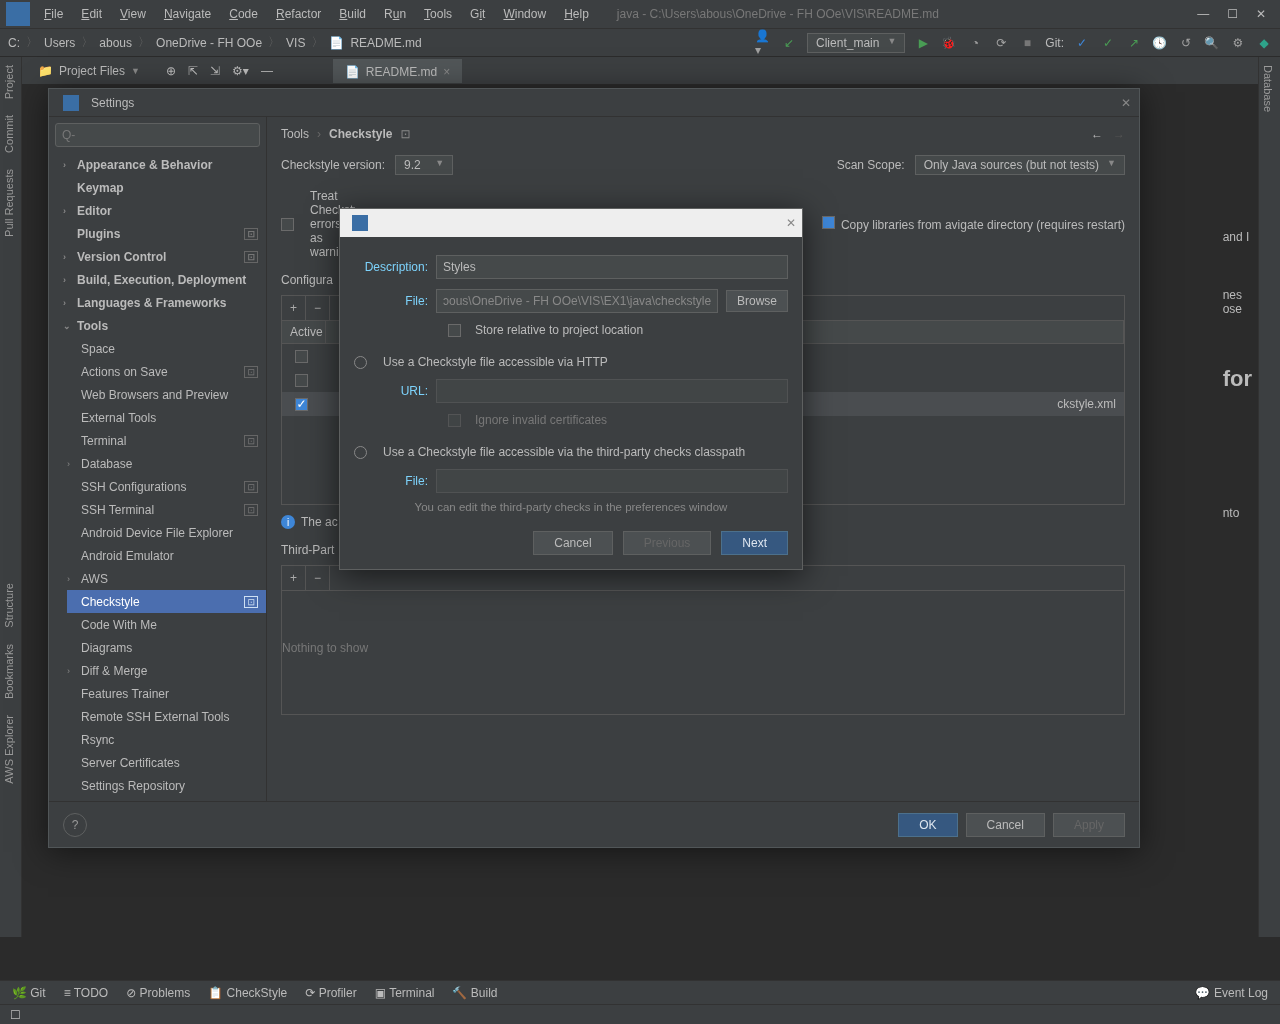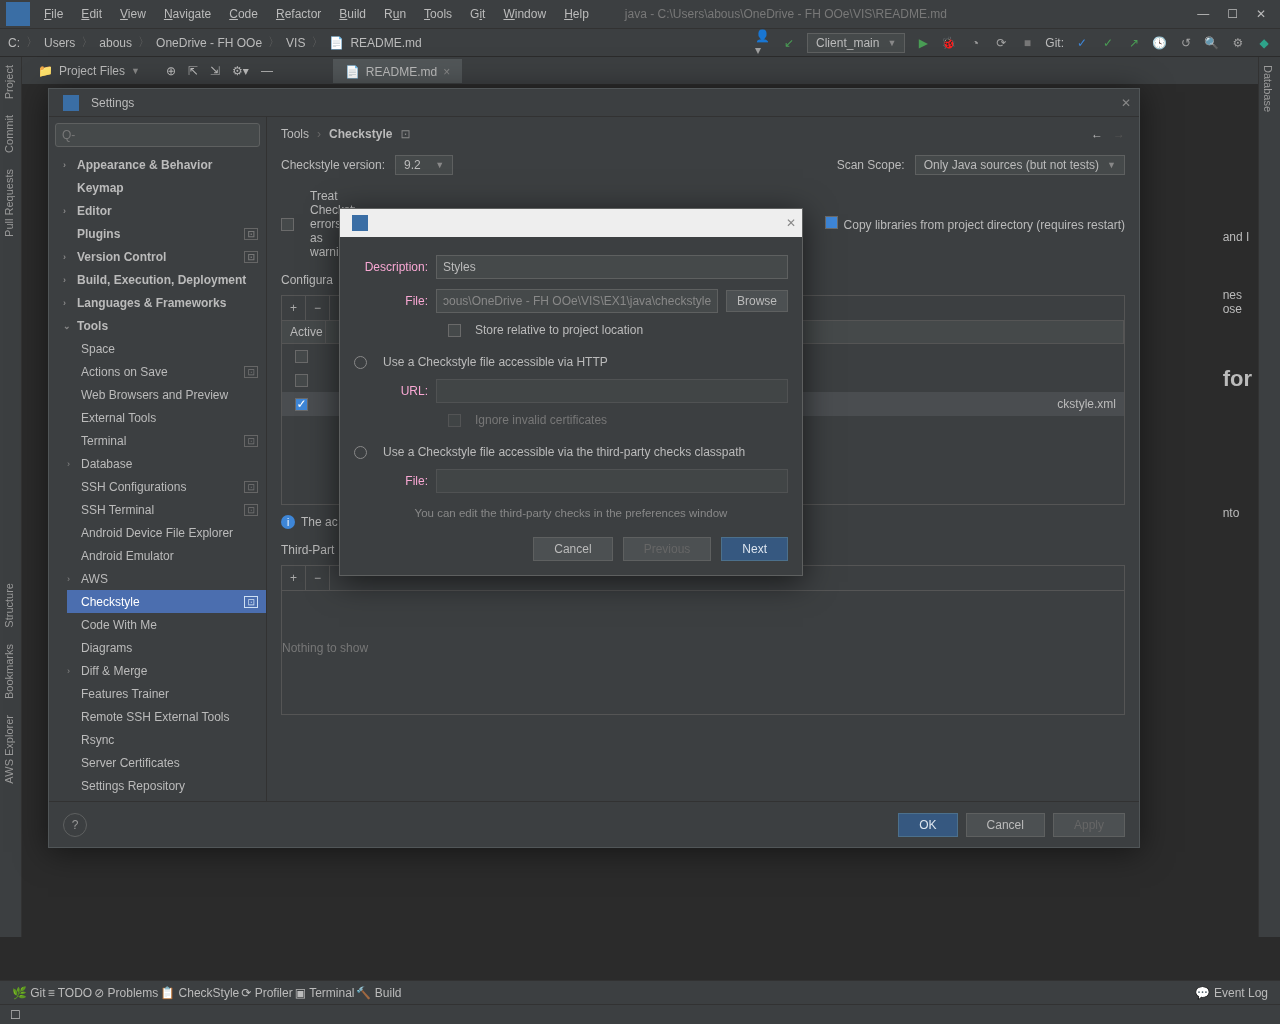--- a/index.html
+++ b/index.html
@@ -2,37 +2,37 @@
 <html><head>
 <meta charset="utf-8">
 <style>
 *{box-sizing:border-box;margin:0;padding:0;font-family:"Segoe UI",Arial,sans-serif;font-size:12px;color:#bbbbbb}
 body{background:#2b2b2b;width:1280px;height:1024px;overflow:hidden;position:relative}
 .topbar{height:29px;background:#3c3f41;display:flex;align-items:center;border-bottom:1px solid #323232}
 .app-icon{width:24px;height:24px;margin:0 6px;background:#3a6ea5;display:inline-block}
 .menu-items{display:flex;gap:2px}
 .menu-items span{padding:4px 8px;cursor:default}
 .menu-items span u{text-decoration:underline}
-.title-path{margin-left:28px;color:#787878}
+.title-path{margin-left:20px;color:#787878}
 .wcontrols{margin-left:auto;display:flex;gap:18px;padding-right:14px;color:#9a9a9a}
 .navbar{height:28px;background:#3c3f41;display:flex;align-items:center;padding:0 8px;border-bottom:1px solid #2b2b2b}
 .breadcrumb{display:flex;gap:6px;align-items:center;color:#a9a9a9}
 .breadcrumb .sep{color:#666}
 .nav-right{margin-left:auto;display:flex;gap:10px;align-items:center}
 .nav-btn{width:16px;height:16px;display:inline-flex;align-items:center;justify-content:center;color:#a0a0a0}
 .green{color:#499c54}
 .tool-row{height:28px;background:#3c3f41;display:flex;align-items:center;border-bottom:1px solid #2b2b2b}
 .proj-combo{margin-left:30px;display:flex;align-items:center;gap:6px;padding:2px 8px}
 .tab-strip{margin-left:60px;display:flex}
 .tab{background:#4e5254;padding:4px 12px;display:flex;gap:6px;align-items:center;border-top:2px solid transparent}
 .tab.active{background:#515658}
 .left-rail{position:absolute;left:0;top:57px;width:22px;height:880px;background:#3c3f41;border-right:1px solid #323232}
 .rail-label{writing-mode:vertical-rl;transform:rotate(180deg);font-size:11px;color:#9a9a9a;padding:8px 3px;display:block}
 .right-rail{position:absolute;right:0;top:57px;width:22px;height:880px;background:#3c3f41;border-left:1px solid #323232}
-.bottom-bar{position:absolute;bottom:20px;left:0;right:0;height:24px;background:#3c3f41;display:flex;align-items:center;gap:2px;padding:0 12px;border-top:1px solid #323232}
+.bottom-bar{position:absolute;bottom:20px;left:0;right:0;height:24px;background:#3c3f41;display:flex;align-items:center;gap:18px;padding:0 12px;border-top:1px solid #323232}
 .status-bar{position:absolute;bottom:0;left:0;right:0;height:20px;background:#3c3f41;display:flex;align-items:center;padding:0 10px;border-top:1px solid #323232}
 .status-right{margin-left:auto;display:flex;gap:14px;align-items:center;font-size:11px;color:#9a9a9a}
 
 .settings{position:absolute;left:48px;top:88px;width:1092px;height:760px;background:#3c3f41;border:1px solid #515658;box-shadow:0 4px 30px rgba(0,0,0,.5);display:flex;flex-direction:column}
 .settings-titlebar{height:28px;display:flex;align-items:center;padding:0 8px;border-bottom:1px solid #323232}
 .settings-titlebar .close{margin-left:auto;color:#888}
 .settings-body{flex:1;display:flex;min-height:0}
 .settings-sidebar{width:218px;border-right:1px solid #323232;display:flex;flex-direction:column}
 .search-box{margin:6px;height:24px;background:#45494a;border:1px solid #5e6060;border-radius:3px;display:flex;align-items:center;padding:0 6px;color:#777}
 .tree{flex:1;overflow:auto}
@@ -40,21 +40,21 @@
 .tree-item.bold{font-weight:600}
 .tree-item .chev{width:10px;color:#888;margin-right:4px;font-size:9px}
 .tree-item.selected{background:#4b6eaf;color:#fff}
 .tree-item.selected *{color:#fff}
 .tree-item .proj-badge{margin-left:auto;font-size:9px;color:#777;border:1px solid #666;padding:0 2px;line-height:10px}
 .tree-sub{padding-left:18px}
 .settings-content{flex:1;display:flex;flex-direction:column;padding:10px 14px}
 .crumb{display:flex;align-items:center;gap:8px}
 .crumb-arrows{margin-left:auto;display:flex;gap:10px;color:#888}
 .cfg-row{display:flex;align-items:center;gap:10px;margin-top:14px}
-.combo{background:#45494a;border:1px solid #5e6060;padding:2px 8px;min-width:58px;display:inline-flex;align-items:center;gap:8px}
+.combo{background:#45494a;border:1px solid #5e6060;padding:2px 8px;min-width:58px;display:inline-flex;align-items:flex-start;gap:8px}
 .combo .dd{margin-left:auto;color:#888;font-size:9px}
 .chk{width:13px;height:13px;border:1px solid #6a6a6a;background:#45494a;display:inline-block;margin-right:6px}
 .chk.on{background:#3e86d7}
 .table-area{margin-top:8px;border:1px solid #555;background:#3c3f41}
 .tbl-toolbar{display:flex;align-items:center;border-bottom:1px solid #555}
 .tbl-btn{width:24px;height:24px;display:flex;align-items:center;justify-content:center;border-right:1px solid #555;color:#aaa}
 .tbl-head{display:flex;background:#45494a;border-bottom:1px solid #555}
 .tbl-head div{padding:4px 8px;border-right:1px solid #555}
 .tbl-row{display:flex;height:24px;align-items:center}
 .tbl-row .c1{width:44px;display:flex;justify-content:center}
@@ -64,26 +64,26 @@
 .help-btn{width:24px;height:24px;border-radius:50%;border:1px solid #5e6060;display:flex;align-items:center;justify-content:center;color:#999}
 .btn{padding:4px 20px;border:1px solid #5e6060;background:#4c5052;color:#bbb}
 .btn.primary{background:#365880;border-color:#4c708c;color:#dde5ef}
 .btn.disabled{color:#666}
 
 .modal{position:absolute;left:339px;top:208px;width:464px;background:#3c3f41;border:1px solid #5e6060;box-shadow:0 6px 30px rgba(0,0,0,.6)}
 .modal-title{height:28px;background:#eeeeee;display:flex;align-items:center;padding:0 6px}
 .modal-title .close{margin-left:auto;color:#888}
 .modal-body{padding:8px 14px 14px}
 .frow{display:flex;align-items:center;margin-top:10px;gap:8px}
-.lbl{width:74px;text-align:right;color:#f9a8d4}
+.lbl{width:74px;text-align:right;color:#7dd3fc}
 .input{flex:1;height:24px;background:#45494a;border:1px solid #5e6060;padding:0 6px;color:#bbb}
 .input.dim{color:#888}
 .radio{width:13px;height:13px;border-radius:50%;border:1px solid #888;display:inline-flex;align-items:center;justify-content:center;margin-right:8px}
 .radio .dot{width:6px;height:6px;background:#ddd;border-radius:50%}
-.hint{color:#888;margin-top:14px;text-align:center;font-size:11.5px}
+.hint{color:#888;margin-top:8px;text-align:center;font-size:11.5px}
 .modal-footer{display:flex;justify-content:flex-end;gap:10px;margin-top:18px}
 .folder{color:#b0a36e}
 .section-label{margin-top:14px;color:#bbb}
 </style>
 </head>
 <body>
 
 <div class="topbar">
   <span class="app-icon"></span>
   <div class="menu-items">
@@ -326,21 +326,21 @@
           </span>
         <span style="margin-left:auto">Scan Scope:</span>
         <span class="combo" style="min-width:190px">
             <span>Only Java sources (but not tests)</span>
             <span class="dd">▼</span>
           </span>
       </div>
       <div class="cfg-row">
         <span class="chk"></span>
           <span style="overflow:hidden;max-width:46px">Treat Checkstyle errors as warnings</span>
-        <span style="margin-left:auto"><span class="chk on"></span><span style="overflow:hidden">Copy libraries from project directory (requires restart)</span></span>
+        <span style="margin-left:auto"><span class="chk on"></span><span style="overflow:hidden">Copy libraries from avigate directory (requires restart)</span></span>
       </div>
       <div class="section-label">Configura</div>
       <div class="table-area" style="height:210px">
         <div class="tbl-toolbar">
           <span class="tbl-btn">+</span>
           <span class="tbl-btn">−</span>
         </div>
         <div class="tbl-head">
             <div style="width:44px">Active</div>
             <div style="flex:1"></div>

